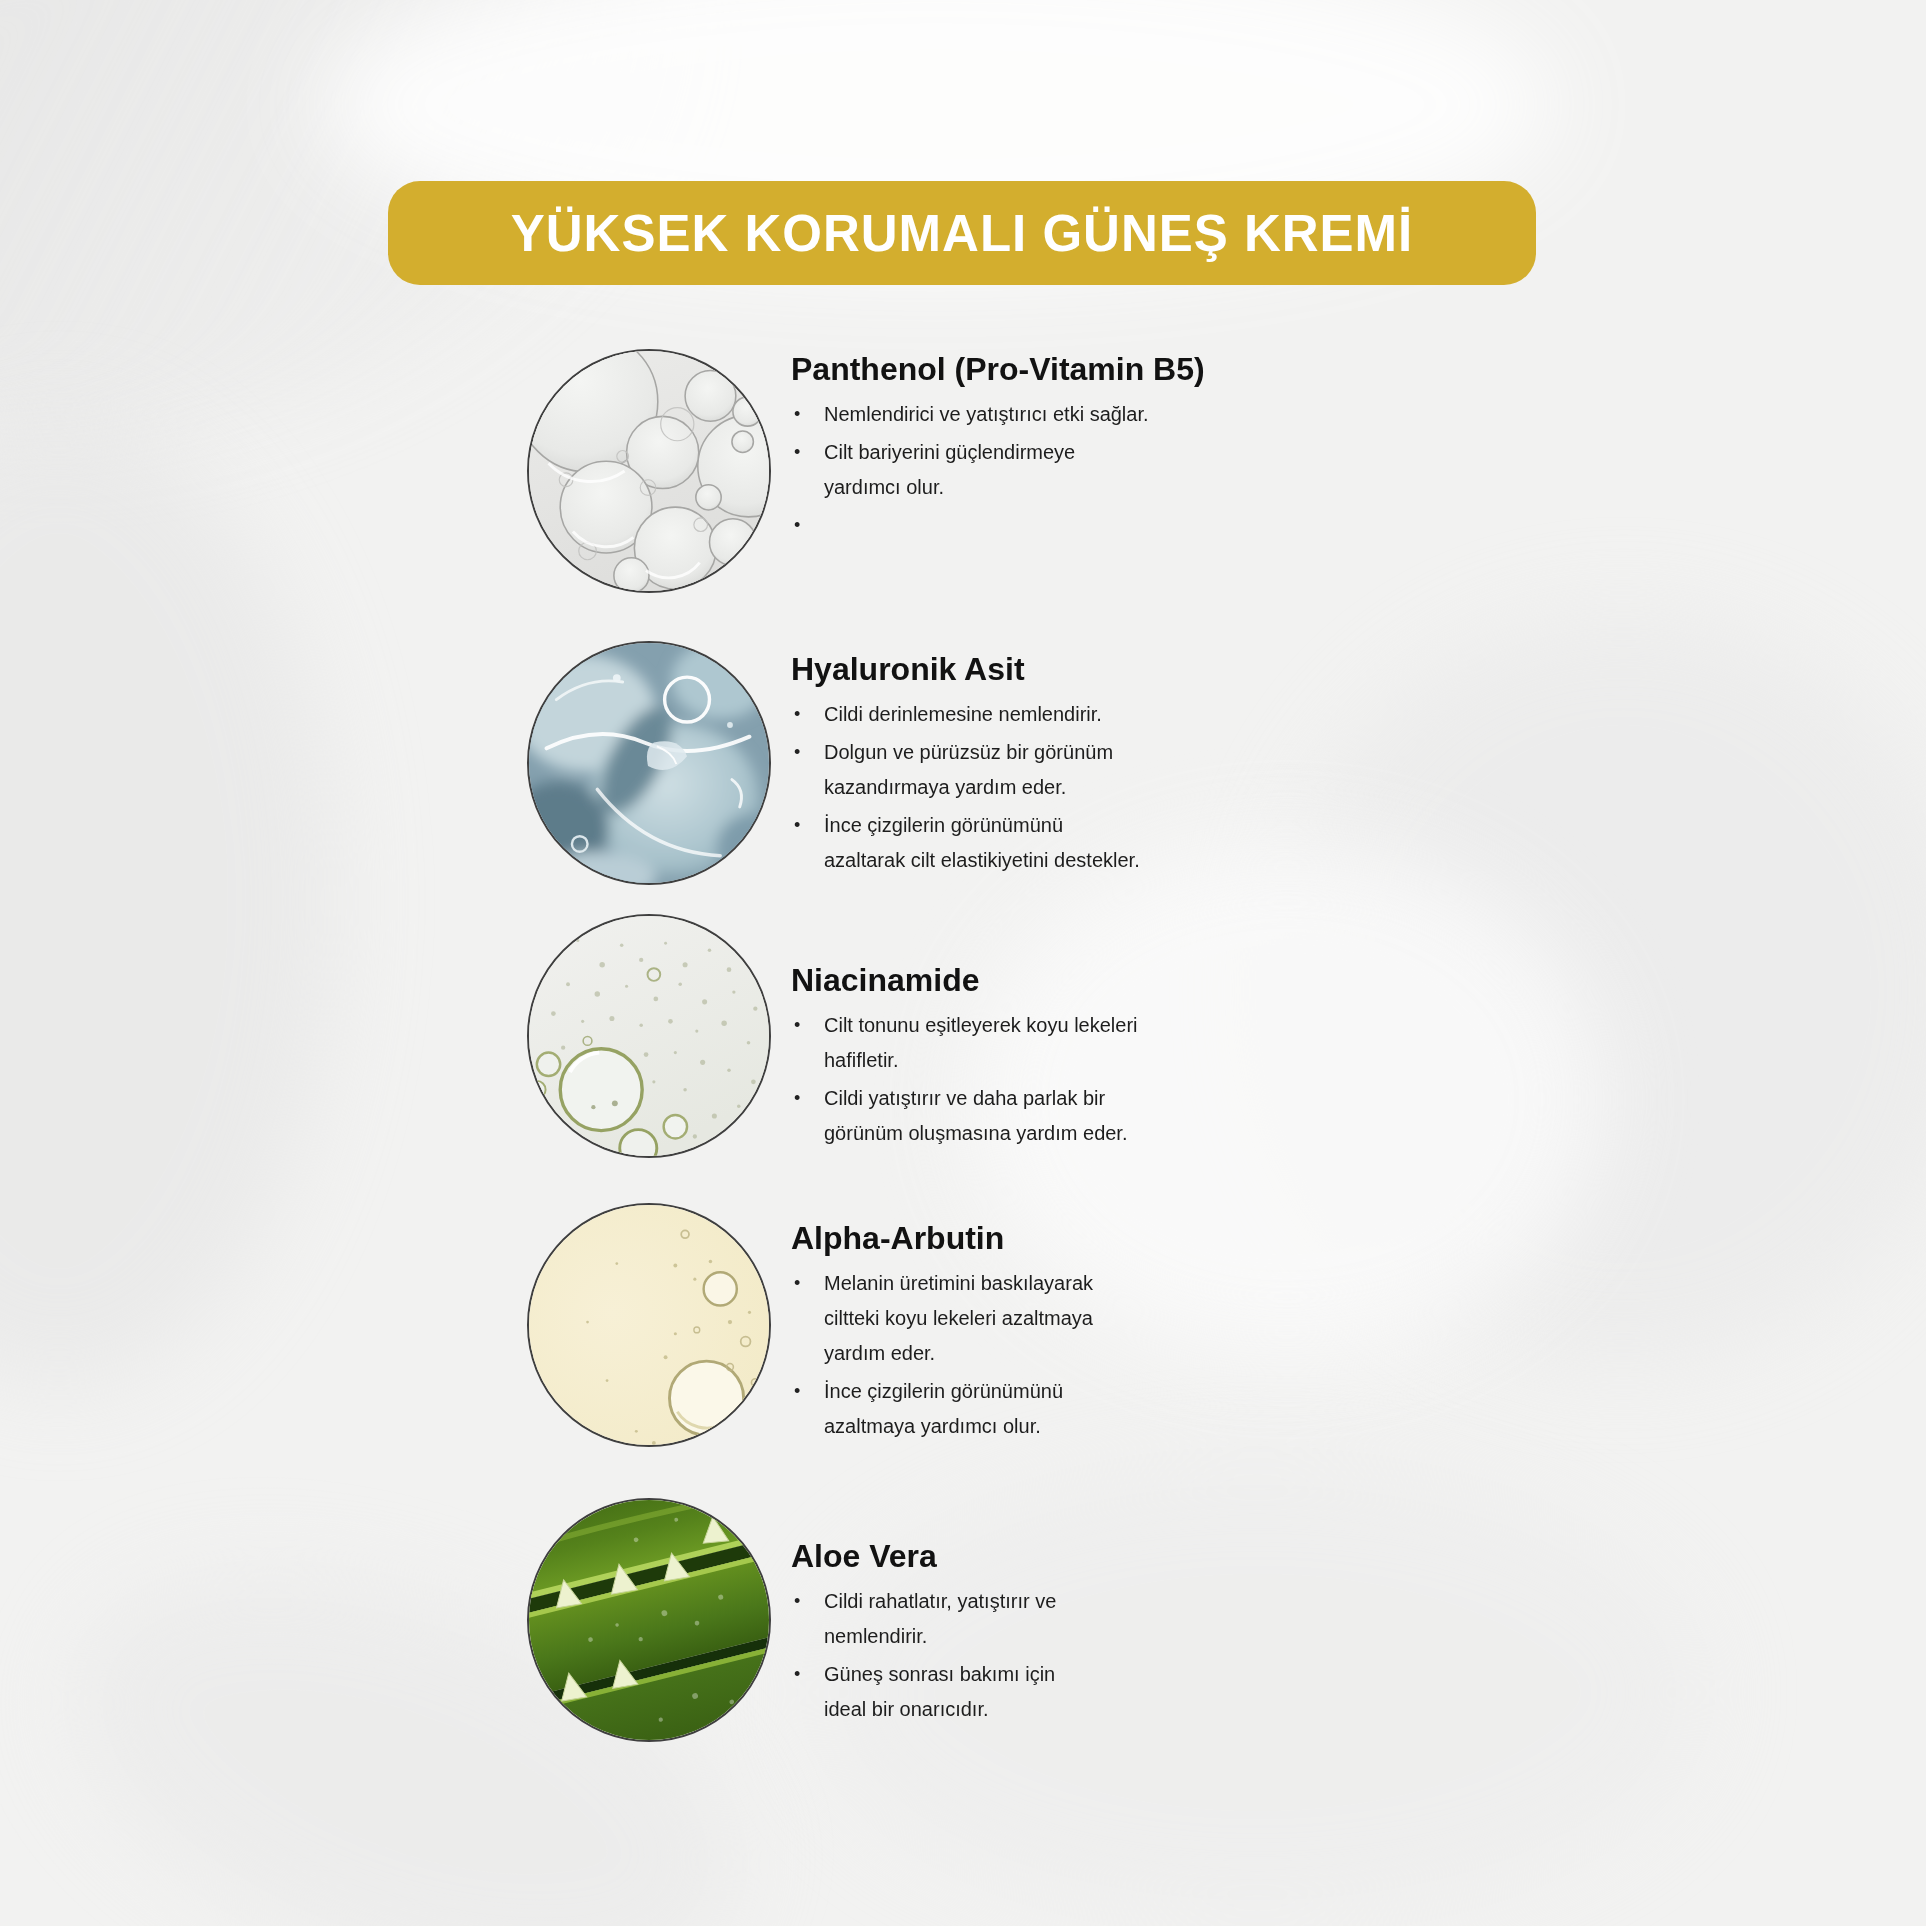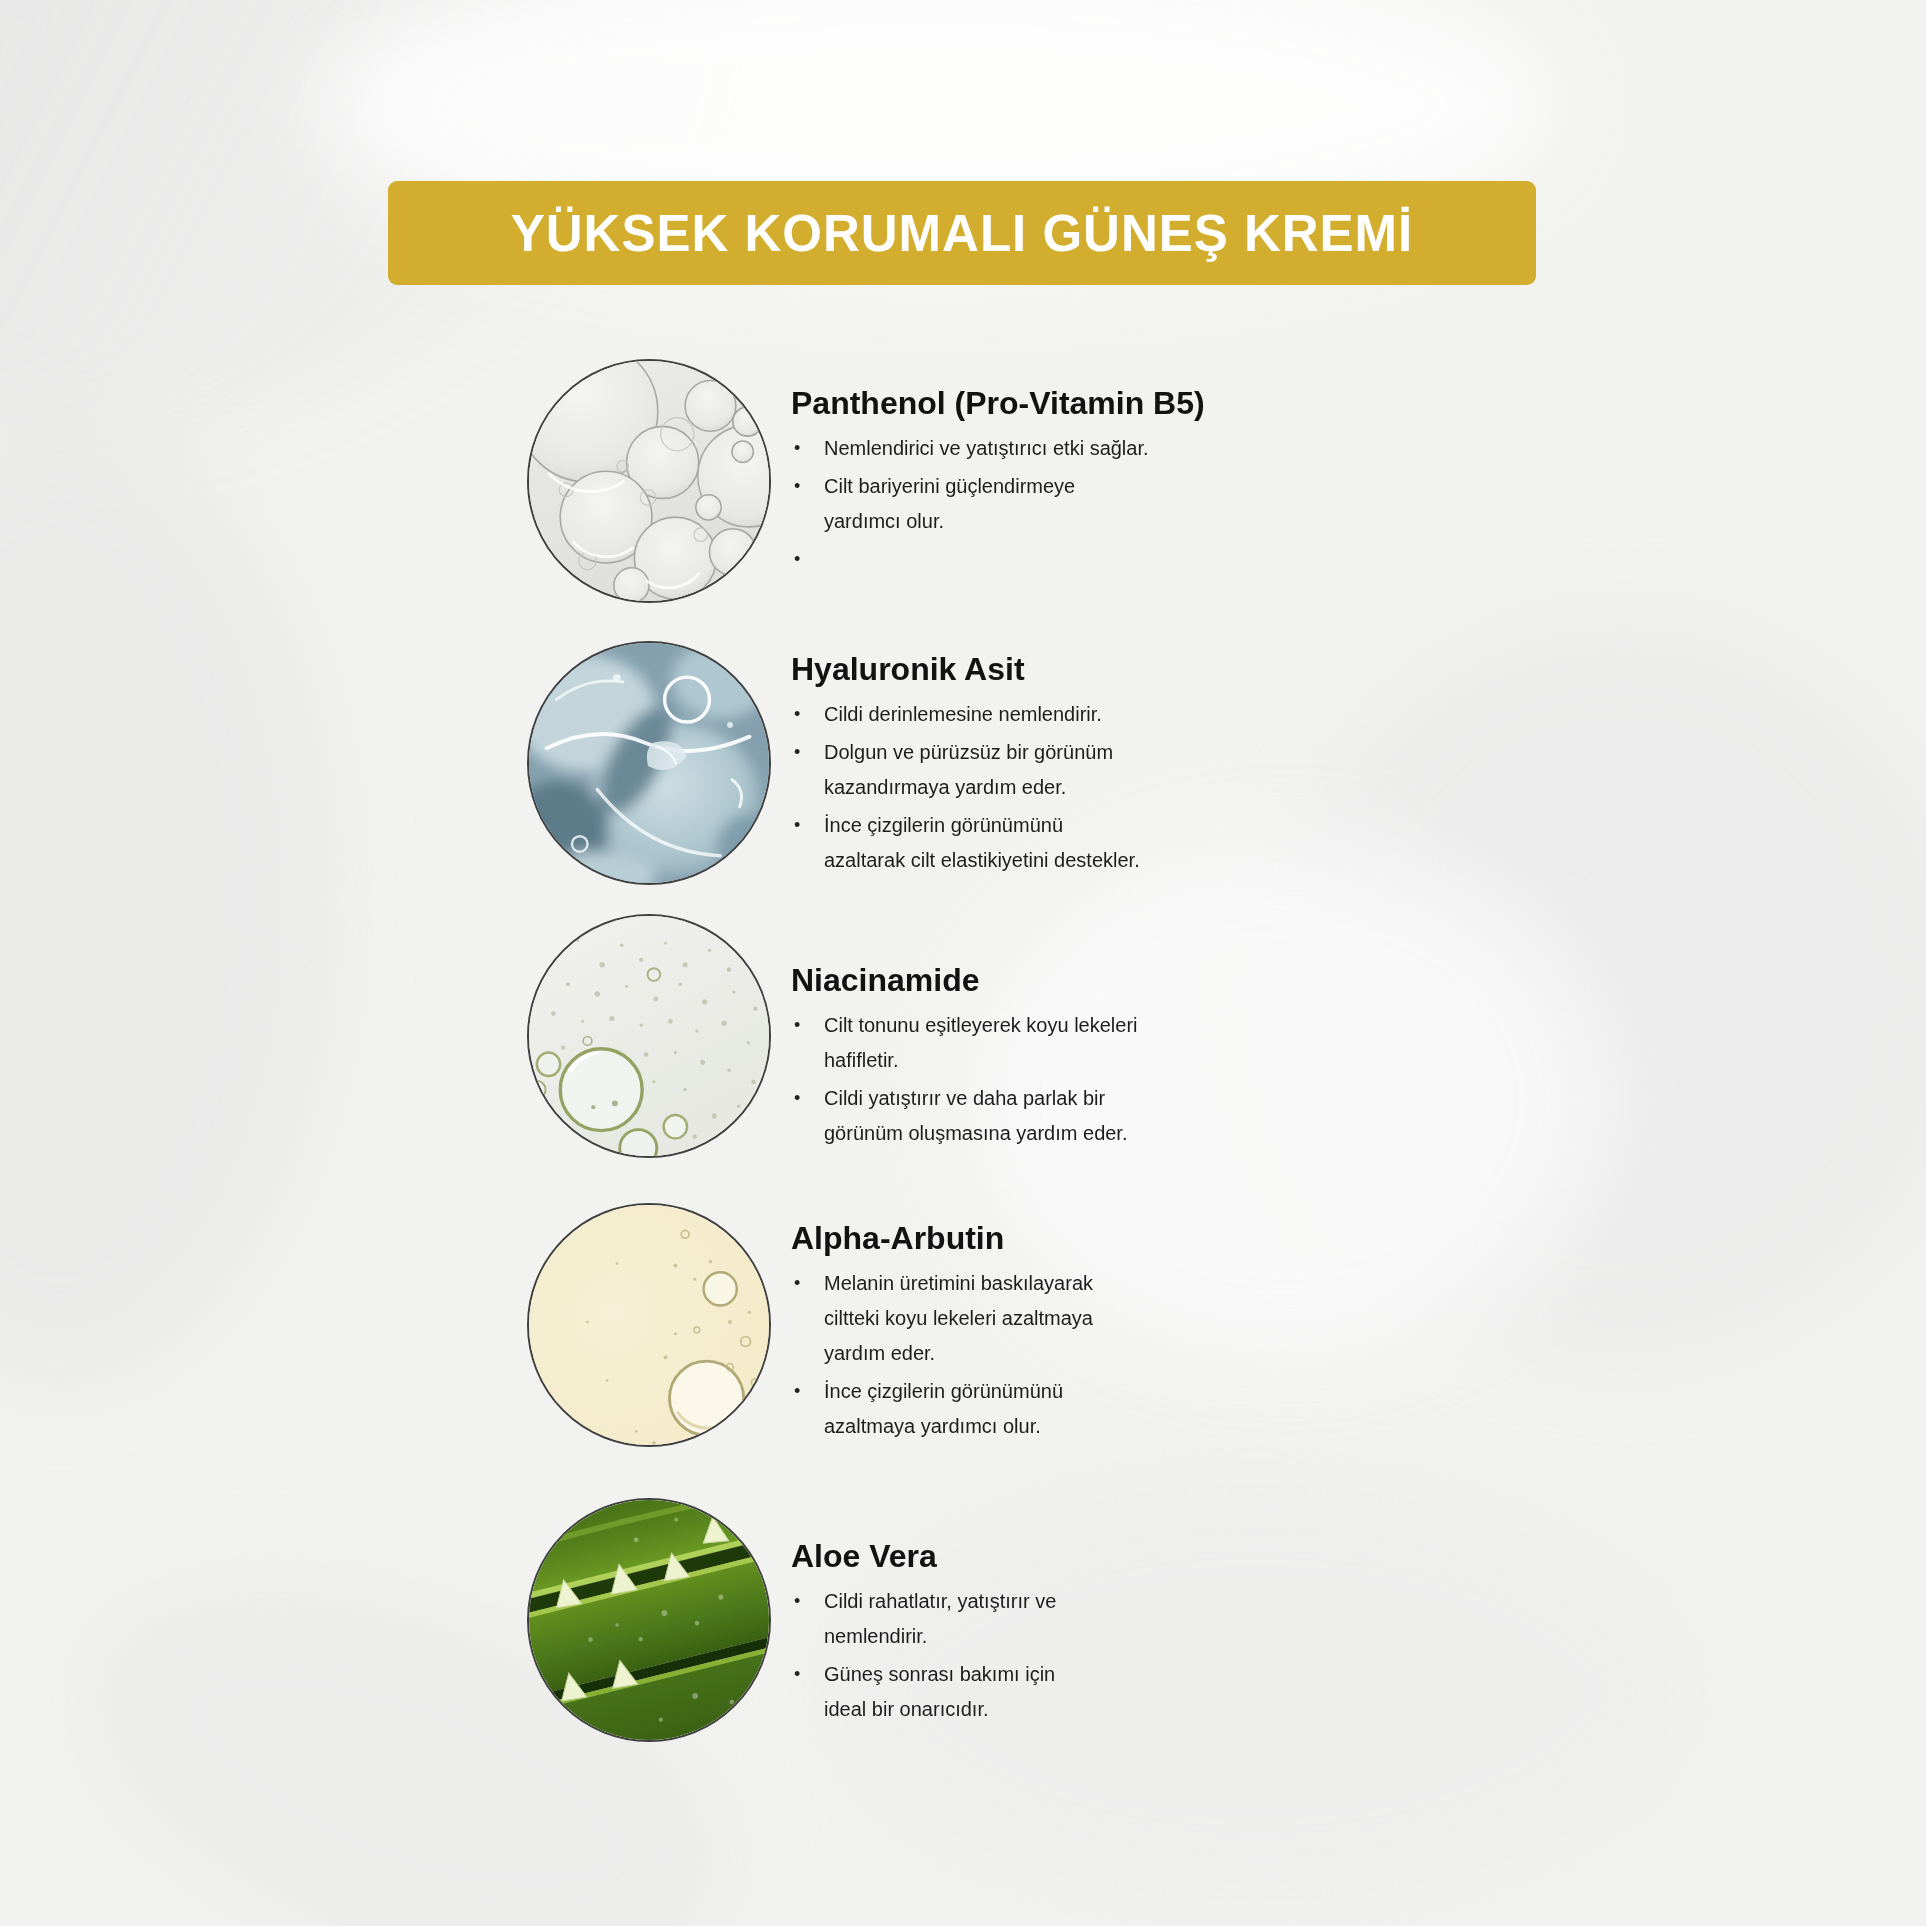--- a/index.html
+++ b/index.html
@@ -14,26 +14,26 @@
   .st1{left:-257px;top:-139px;width:941px;height:554px;background:linear-gradient(135deg,#e1e1e1,rgba(255,255,255,0));transform:rotate(-18deg);opacity:.8;}
   .st2{left:-218px;top:416px;width:554px;height:970px;background:#e4e4e4;opacity:.55;}
   .st3{left:1267px;top:614px;width:713px;height:752px;background:#e9e9e9;opacity:.6;}
   .st4{left:812px;top:1465px;width:891px;height:455px;background:#ebebeb;opacity:.5;}
   .st5{left:317px;top:-59px;width:1238px;height:327px;background:#ffffff;opacity:.85;}
   .st6{left:970px;top:842px;width:634px;height:515px;background:#fbfbfb;opacity:.8;}
   .st7{left:59px;top:1604px;width:693px;height:356px;background:#e7e7e7;opacity:.5;transform:rotate(20deg);}
 
   .banner{
     position:absolute;left:388px;top:181px;width:1148px;height:104px;
-    border-radius:9px;display:flex;align-items:center;justify-content:center;
+    border-radius:32px;display:flex;align-items:center;justify-content:center;
   }
   .banner h1{margin:0;font-size:51px;font-weight:bold;letter-spacing:1px;color:#fff;}
 
   .sec{position:absolute;left:527px;display:flex;align-items:flex-start;}
-  .s1{top:359px;align-items:center;} .s2{top:641px;} .s3{top:914px;} .s4{top:1203px;} .s5{top:1498px;}
+  .s1{top:349px;} .s2{top:641px;} .s3{top:914px;} .s4{top:1203px;} .s5{top:1498px;}
   .circle{
     width:244px;height:244px;border-radius:50%;flex:0 0 244px;
     border:2px solid #3f3f3f;box-sizing:border-box;overflow:hidden;
     background:#e9e9e7;
   }
   .circle svg{display:block;width:100%;height:100%;}
   .txt{margin-left:20px;width:693px;}
   .s1 .txt{margin-top:0;} .s2 .txt{margin-top:8px;} .s3 .txt{margin-top:46px;}
   .s4 .txt{margin-top:15px;} .s5 .txt{margin-top:38px;}
   .h{margin:0 0 8px 0;font-size:32px;line-height:40px;font-weight:bold;color:#121212;}

